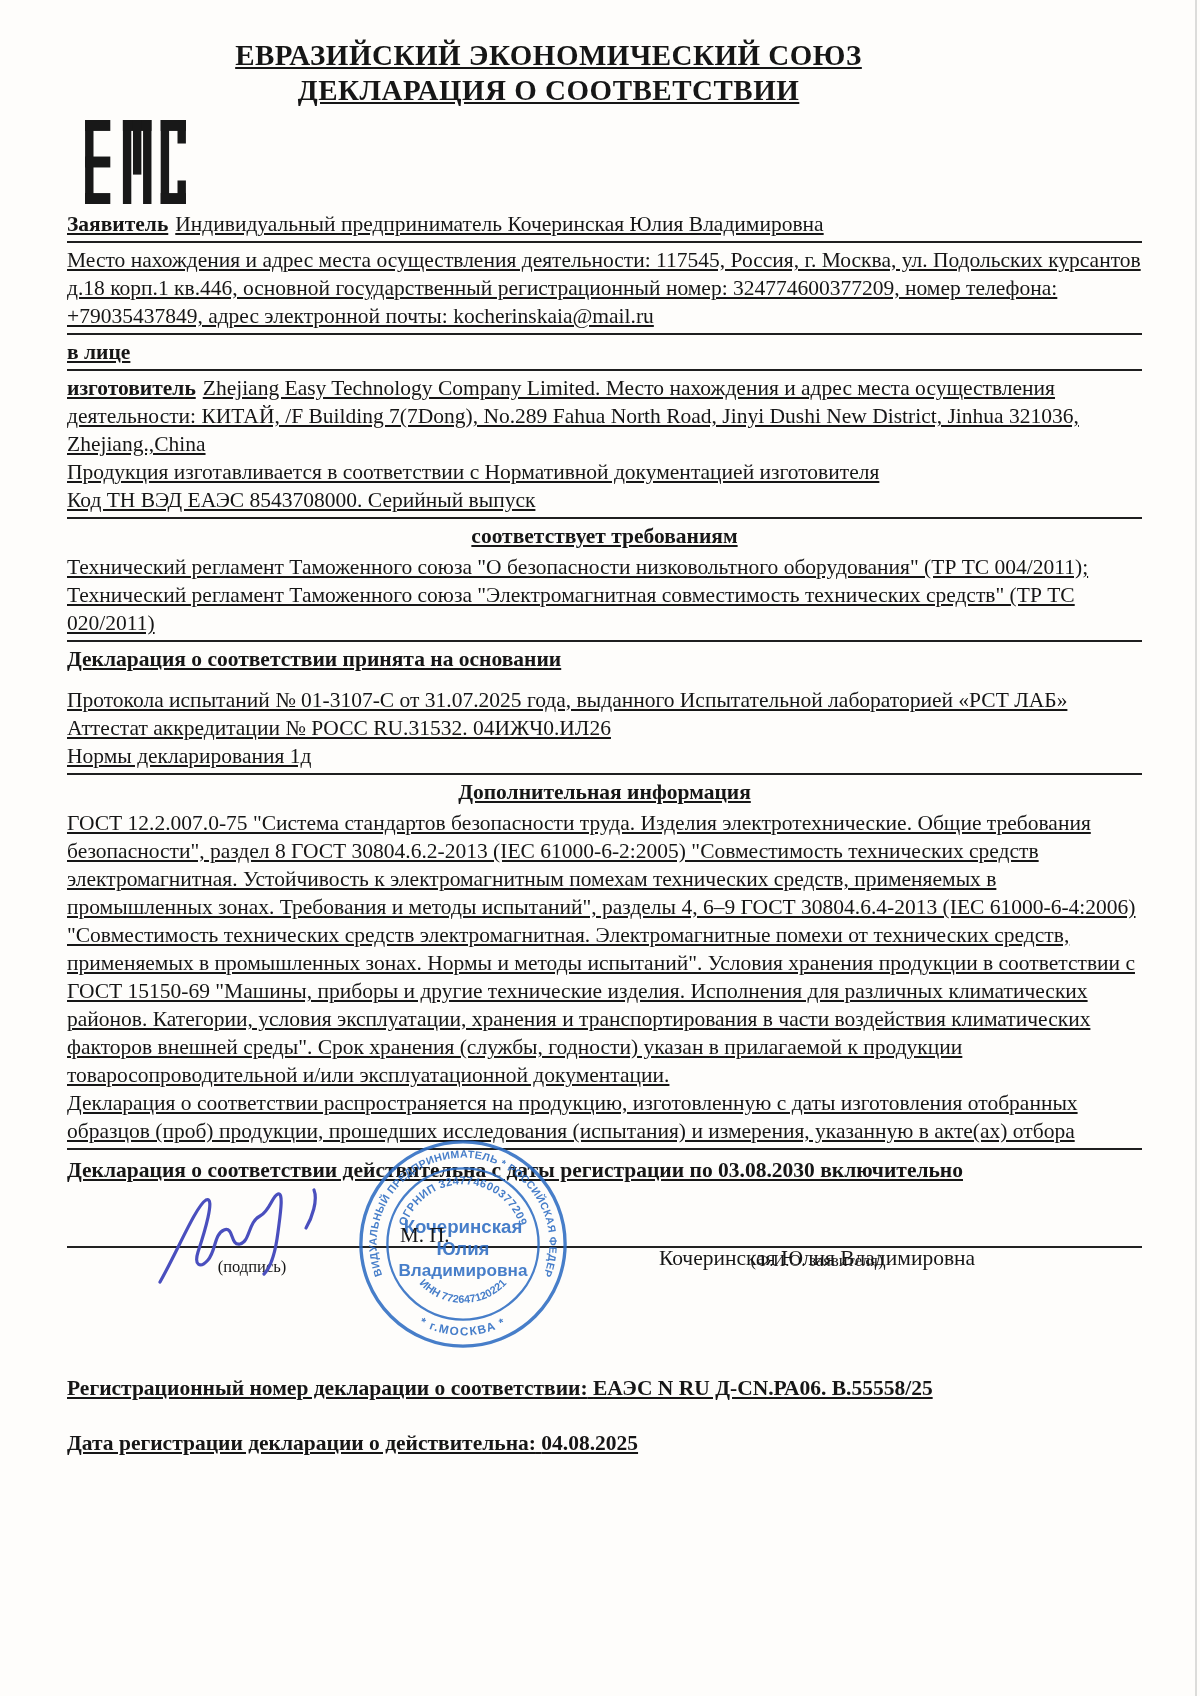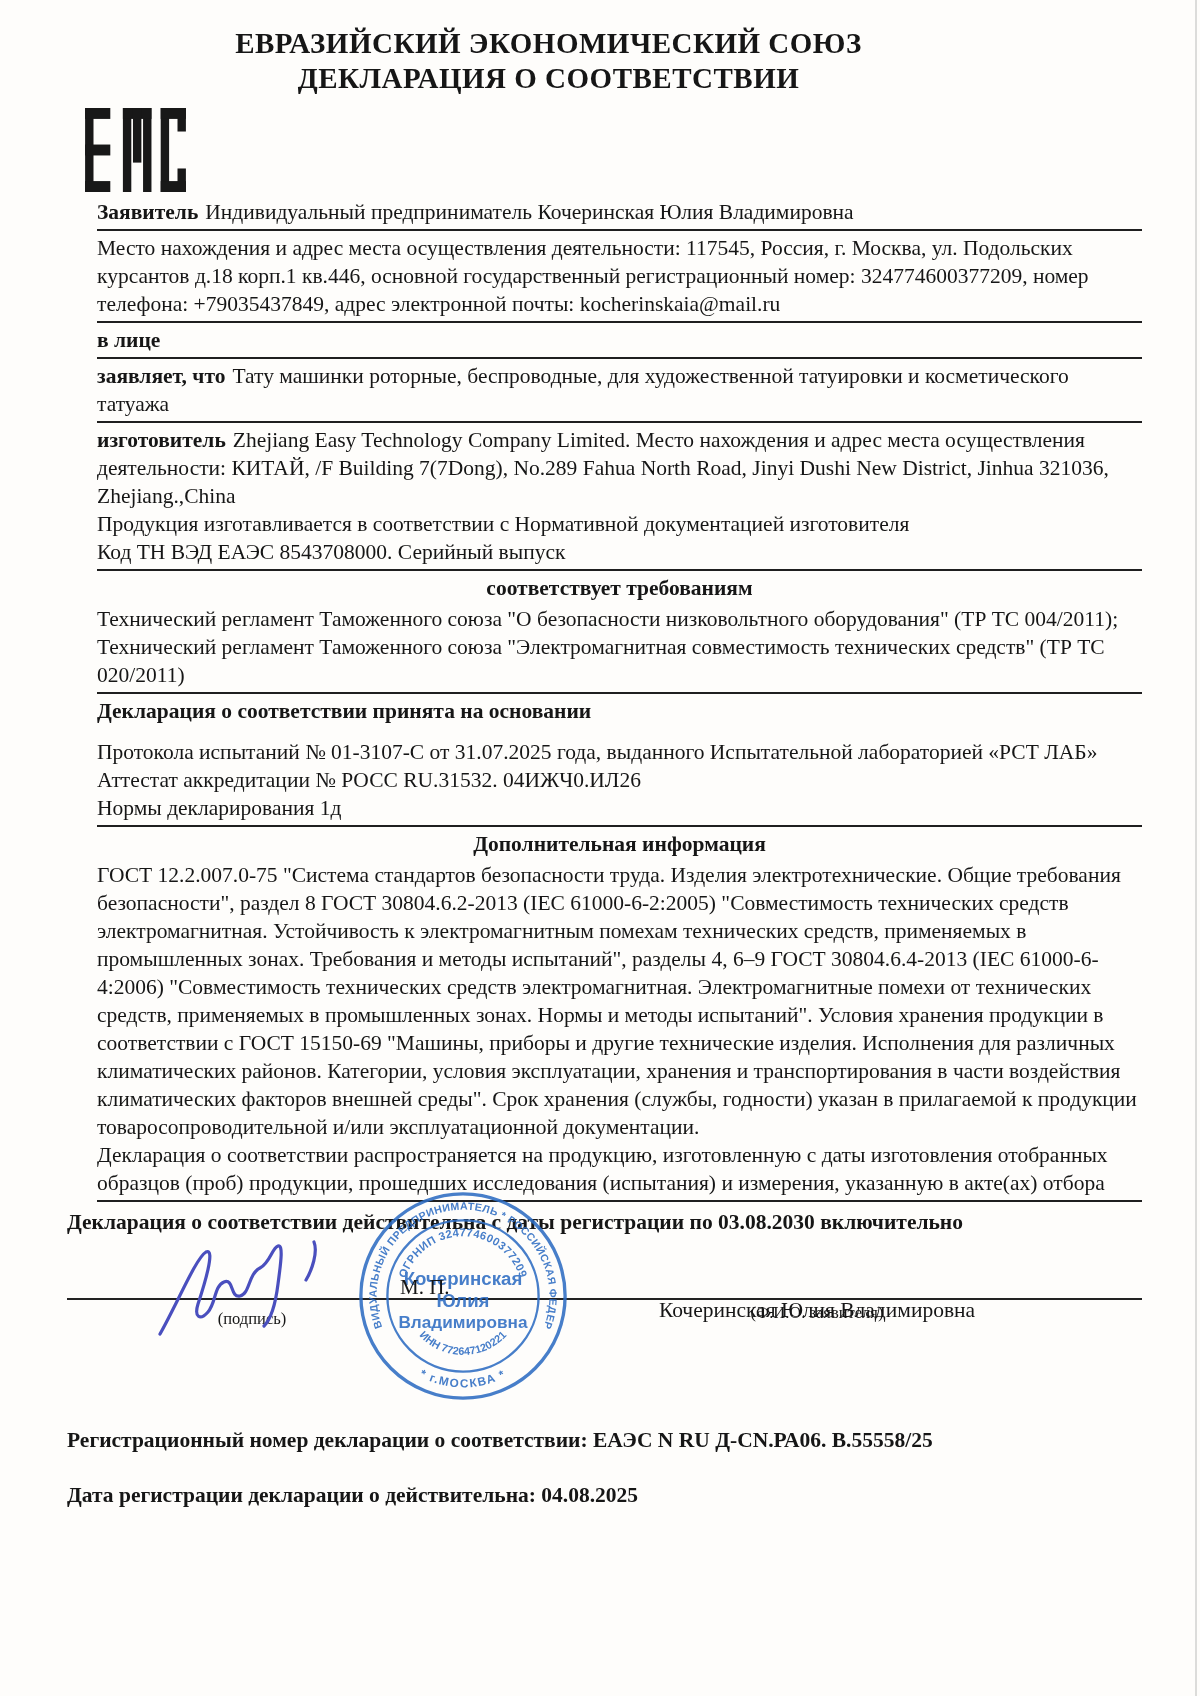--- a/index.html
+++ b/index.html
@@ -6,25 +6,25 @@
   body {
     width:1200px; height:1696px;
     background:#ffffff;
     font-family:"Liberation Serif", serif;
     font-size:21.5px; line-height:28px;
     color:#161616;
     position:relative;
   }
   .page { position:absolute; inset:0; background:#fefdfb; overflow:hidden; }
   .edge { position:absolute; right:3px; top:0; width:2px; height:100%; background:#dcdcda; }
-  .content { position:absolute; left:67px; top:0; width:1075px; }
+  .content { position:absolute; left:67px; top:12px; width:1075px;text-decoration:underline; }
   .title { padding-top:26px; text-align:center; padding-right:112px;
            font-weight:bold; font-size:29px; line-height:35px; letter-spacing:0.5px; }
   .logo { margin:12px 0 6px 18px; height:84px; }
-  .sect { border-bottom:2px solid #1f1f1f; padding-bottom:3px; margin-bottom:3px;margin-left:30px; }
+  .sect { border-bottom:2px solid #1f1f1f; padding-bottom:3px; margin-bottom:3px; }
   .lbl { font-weight:bold; margin-right:7px; }
   .hdr { font-weight:bold; margin-bottom:3px;text-align:center; }
   .hdr-gap { font-weight:bold; margin-bottom:13px; }
   .validity { font-weight:bold; padding-top:3px; }
   .sig-area { position:relative; height:172px; margin-top:6px; }
   .sig-rule { position:absolute; left:0; right:0; top:56px; border-top:2px solid #222; }
   .sig-svg { position:absolute; left:85px; top:-18px; z-index:2; }
   .sig-cap { position:absolute; left:100px; top:61px; width:170px; text-align:center;
              font-size:16.5px; line-height:20px;margin-top:6px; }
   .mp { position:absolute; left:333px; top:31px; z-index:5; font-size:21px; }
@@ -73,23 +73,20 @@
     </div>
 
     <div class="sect">
       <span>Место нахождения и адрес места осуществления деятельности: 117545, Россия, г. Москва, ул. Подольских курсантов д.18 корп.1 кв.446, основной государственный регистрационный номер: 324774600377209, номер телефона: +79035437849, адрес электронной почты: kocherinskaia@mail.ru</span>
     </div>
 
     <div class="sect">
       <b>в лице</b>
     </div>
 
-    <div class="sect">
-      <b class="lbl">заявляет, что</b><span>Тату машинки роторные, беспроводные, для художественной татуировки и косметического татуажа</span>
-    </div>
 
     <div class="sect">
       <div>
         <b class="lbl">изготовитель</b><span>Zhejiang Easy Technology Company Limited. Место нахождения и адрес места осуществления деятельности: КИТАЙ, /F Building 7(7Dong), No.289 Fahua North Road, Jinyi Dushi New District, Jinhua 321036, Zhejiang.,China</span>
       </div>
       <div>Продукция изготавливается в соответствии с Нормативной документацией изготовителя</div>
       <div>Код ТН ВЭД ЕАЭС 8543708000. Серийный выпуск</div>
     </div>
 
     <div class="sect">

